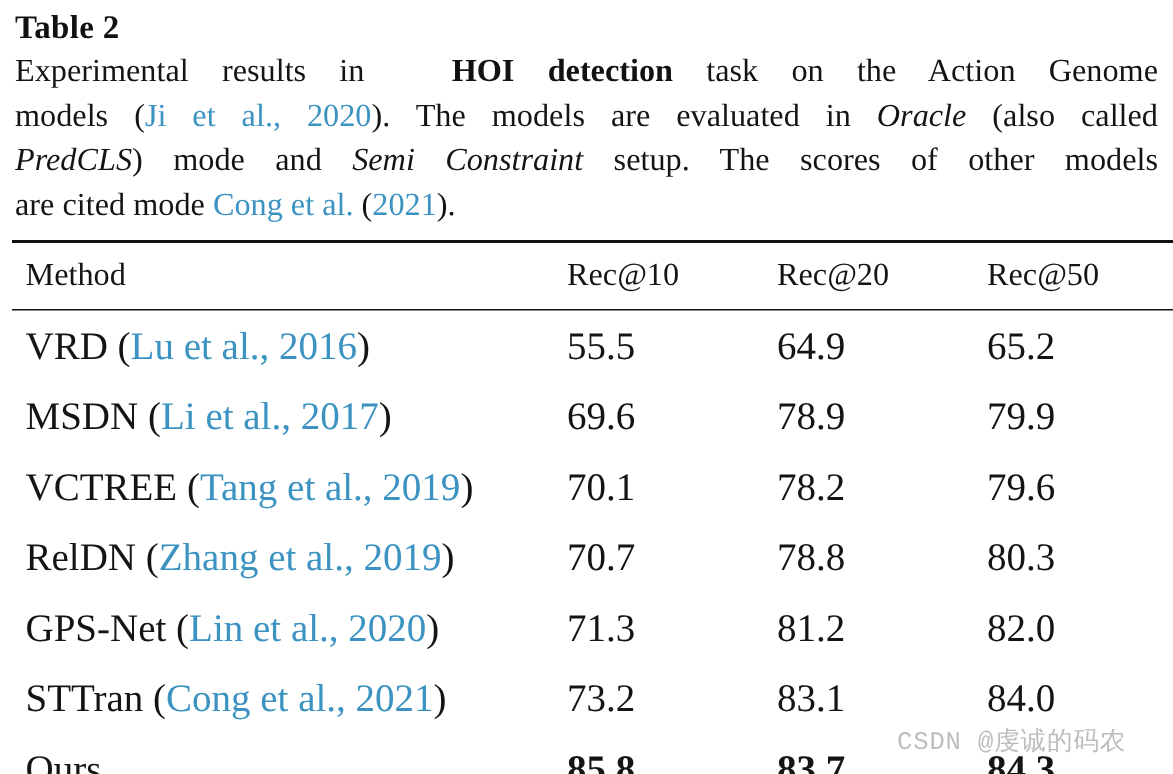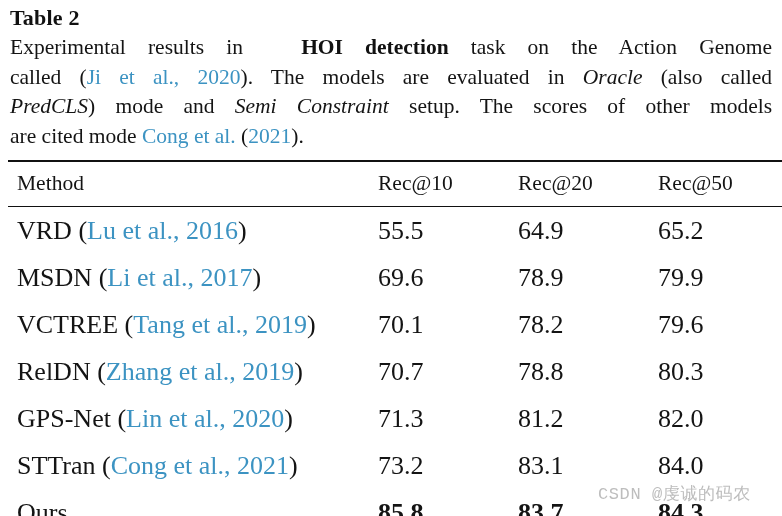--- a/index.html
+++ b/index.html
@@ -121,21 +121,21 @@
 </style>
 </head>
 <body>
 
 <div class="page">
 
   <div class="caption-block">
     <div class="table-label">Table 2</div>
     <div class="caption-body" id="caption-body">
         <span class="ln"><span>Experimental results in </span><b class="strong">HOI detection</b><span> task on the Action Genome</span></span>
-        <span class="ln"><span>called (</span><span class="cite">Ji et al., 2020</span><span>). The models are evaluated in </span><i class="ital">Oracle</i><span> (also called</span></span>
+        <span class="ln"><span>models (</span><span class="cite">Ji et al., 2020</span><span>). The models are evaluated in </span><i class="ital">Oracle</i><span> (also called</span></span>
         <span class="ln"><i class="ital">PredCLS</i><span>) mode and </span><i class="ital">Semi Constraint</i><span> setup. The scores of other models</span></span>
         <span class="ln last"><span>are cited mode </span><span class="cite">Cong et al.</span><span> (</span><span class="cite">2021</span><span>).</span></span>
       </div>
   </div>
 
   <div class="tbl-wrap">
     <table class="results">
       <colgroup>
         <col class="c-method">
         <col class="c-num">

